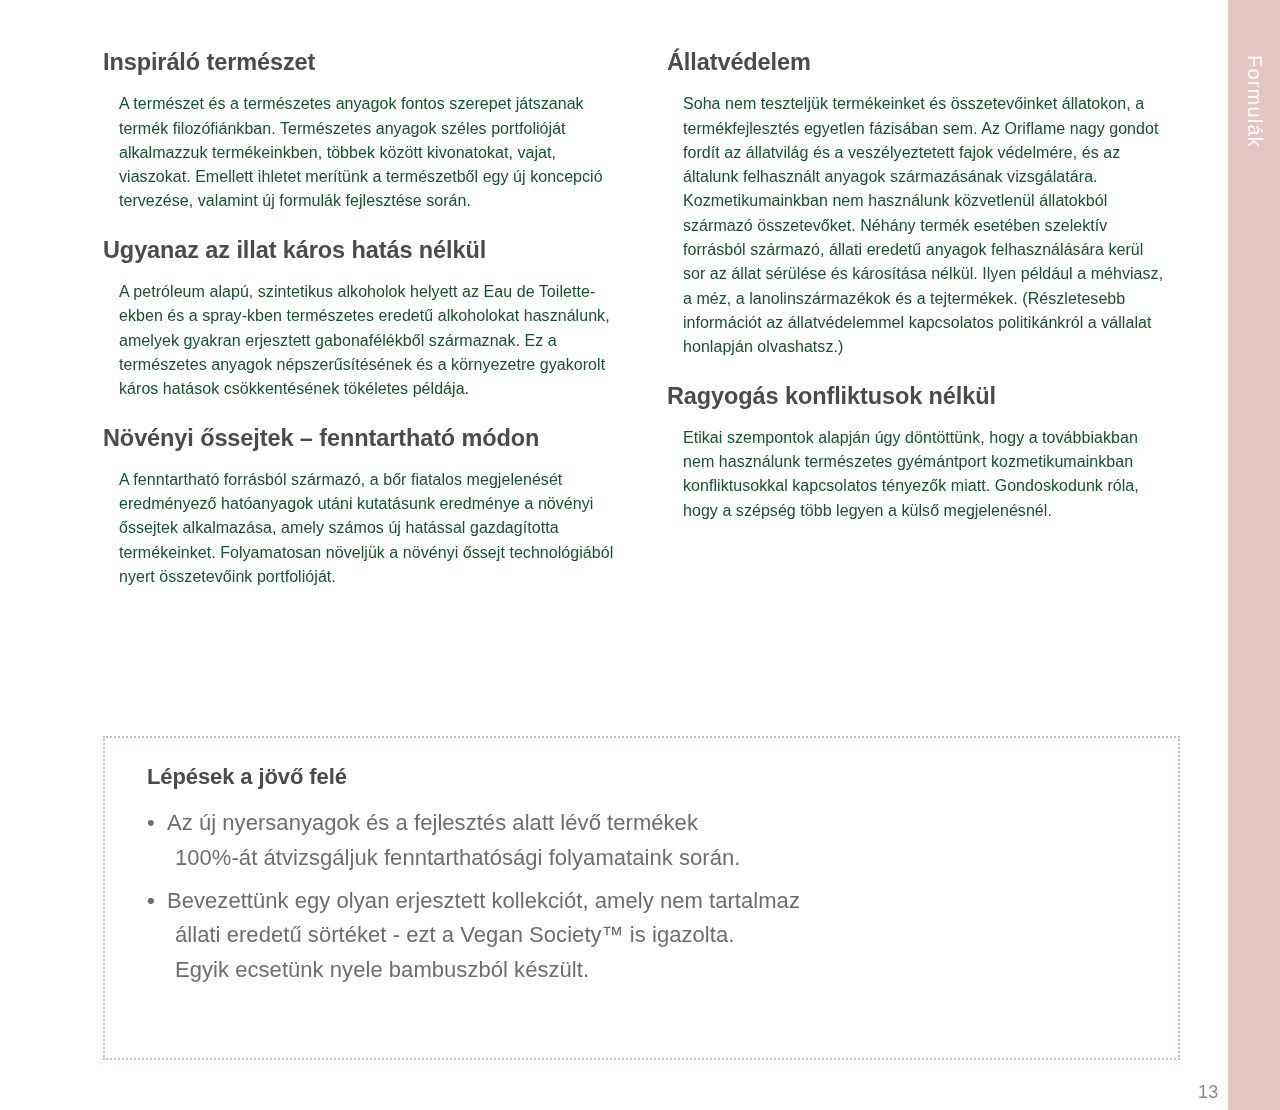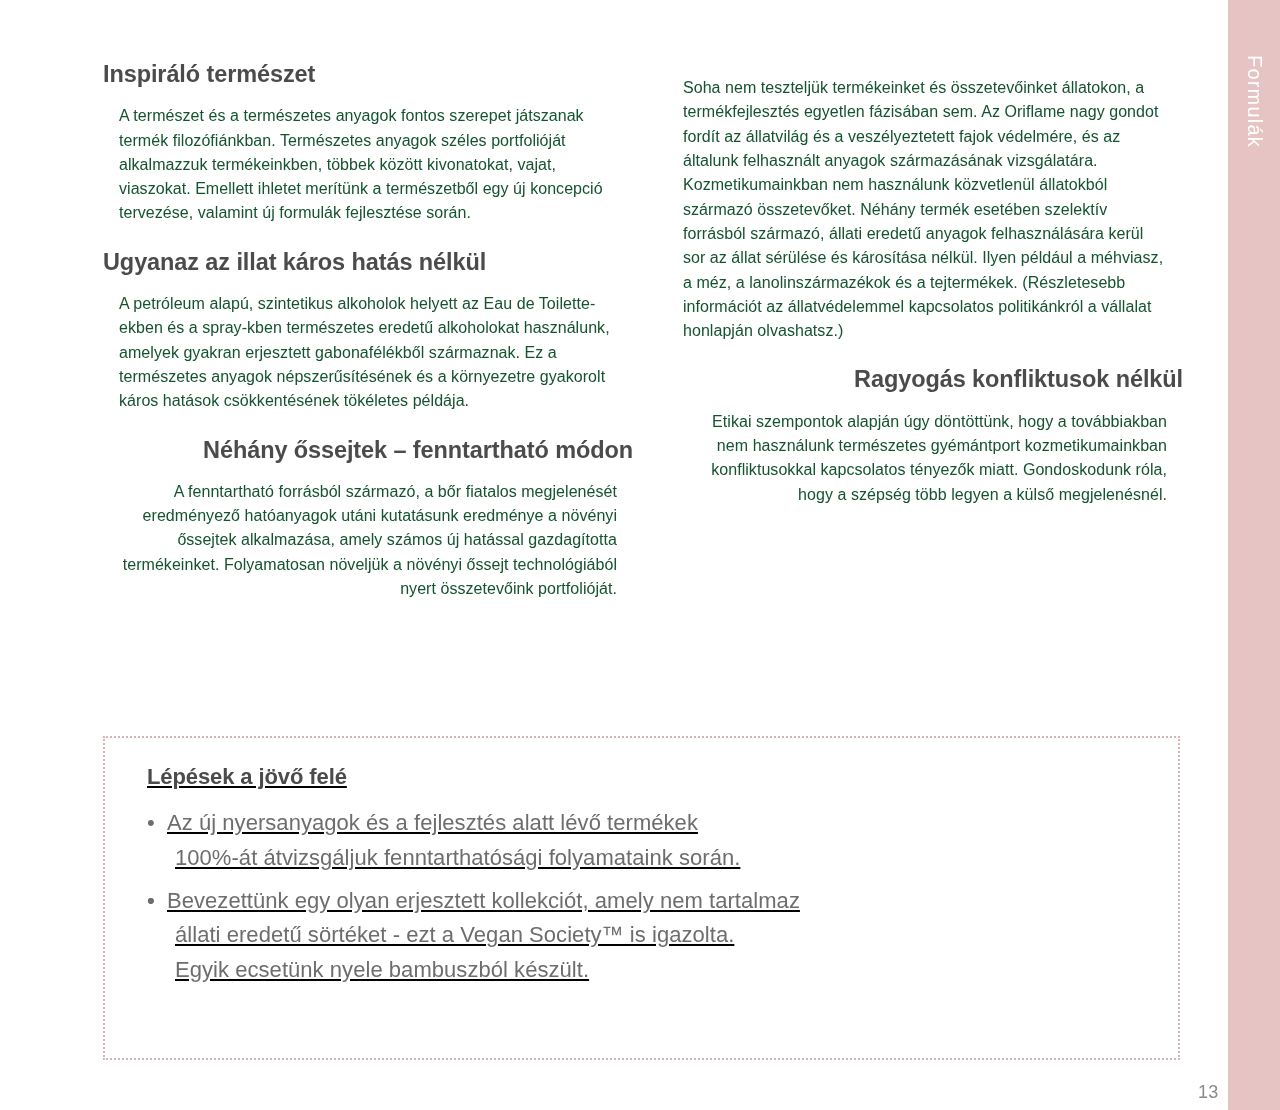--- a/index.html
+++ b/index.html
@@ -43,34 +43,34 @@
   .page {
     position: absolute;
     top: 0;
     left: 0;
     width: 1228px;
     height: 1110px;
   }
 
   .columns {
     position: absolute;
-    top: 60px;
+    top: 48px;
     left: 103px;
     width: 1080px;
     display: flex;
     gap: 34px;
   }
   .col {
     width: 523px;
   }
   .col.left { width: 530px; }
   .col.right { width: 516px; }
 
   .section { margin-bottom: 22px; }
-  .section:last-child { margin-bottom: 0; text-align: right; }
+  .section:last-child { margin-bottom: 0; }
 
   h2.section-heading {
     margin: 0 0 6px 0;
     font-size: 23.5px;
     font-weight: bold;
     color: #4b4b4b;
     letter-spacing: -0.1px;
     line-height: 1.2;
   }
   p.section-body {
@@ -86,21 +86,20 @@
     position: absolute;
     left: 103px;
     top: 736px;
     width: 1077px;
     height: 324px;
     box-sizing: border-box;
     border: 2px dotted #d8b5b5;
   }
   .callout-inner {
     padding: 26px 34px 0 42px;
-    text-decoration: underline;
   }
   h3.callout-heading {
     margin: 0 0 16px 0;
     font-size: 22px;
     font-weight: bold;
     color: #4b4b4b;
     letter-spacing: -0.1px;
   }
   ul.callout-list {
     list-style: none;
@@ -152,29 +151,30 @@
         <h2 class="section-heading">Inspiráló természet</h2>
         <p class="section-body">A természet és a természetes anyagok fontos szerepet játszanak termék filozófiánkban. Természetes anyagok széles portfolióját alkalmazzuk termékeinkben, többek között kivonatokat, vajat, viaszokat. Emellett ihletet merítünk a természetből egy új koncepció tervezése, valamint új formulák fejlesztése során.</p>
       </div>
 
       <div class="section">
         <h2 class="section-heading">Ugyanaz az illat káros hatás nélkül</h2>
         <p class="section-body">A petróleum alapú, szintetikus alkoholok helyett az Eau de Toilette-ekben és a spray-kben természetes eredetű alkoholokat használunk, amelyek gyakran erjesztett gabonafélékből származnak. Ez a természetes anyagok népszerűsítésének és a környezetre gyakorolt káros hatások csökkentésének tökéletes példája.</p>
       </div>
 
       <div class="section">
-        <h2 class="section-heading">Néhány őssejtek – fenntartható módon</h2>
+        <h2 class="section-heading">Növényi őssejtek – fenntartható módon</h2>
         <p class="section-body">A fenntartható forrásból származó, a bőr fiatalos megjelenését eredményező hatóanyagok utáni kutatásunk eredménye a növényi őssejtek alkalmazása, amely számos új hatással gazdagította termékeinket. Folyamatosan növeljük a növényi őssejt technológiából nyert összetevőink portfolióját.</p>
       </div>
 
     </div>
 
     <div class="col right">
 
       <div class="section">
+        <h2 class="section-heading">Állatvédelem</h2>
         <p class="section-body">Soha nem teszteljük termékeinket és összetevőinket állatokon, a termékfejlesztés egyetlen fázisában sem. Az Oriflame nagy gondot fordít az állatvilág és a veszélyeztetett fajok védelmére, és az általunk felhasznált anyagok származásának vizsgálatára. Kozmetikumainkban nem használunk közvetlenül állatokból származó összetevőket. Néhány termék esetében szelektív forrásból származó, állati eredetű anyagok felhasználására kerül sor az állat sérülése és károsítása nélkül. Ilyen például a méhviasz, a méz, a lanolinszármazékok és a tejtermékek. (Részletesebb információt az állatvédelemmel kapcsolatos politikánkról a vállalat honlapján olvashatsz.)</p>
       </div>
 
       <div class="section">
         <h2 class="section-heading">Ragyogás konfliktusok nélkül</h2>
         <p class="section-body">Etikai szempontok alapján úgy döntöttünk, hogy a továbbiakban nem használunk természetes gyémántport kozmetikumainkban konfliktusokkal kapcsolatos tényezők miatt. Gondoskodunk róla, hogy a szépség több legyen a külső megjelenésnél.</p>
       </div>
 
     </div>
 

